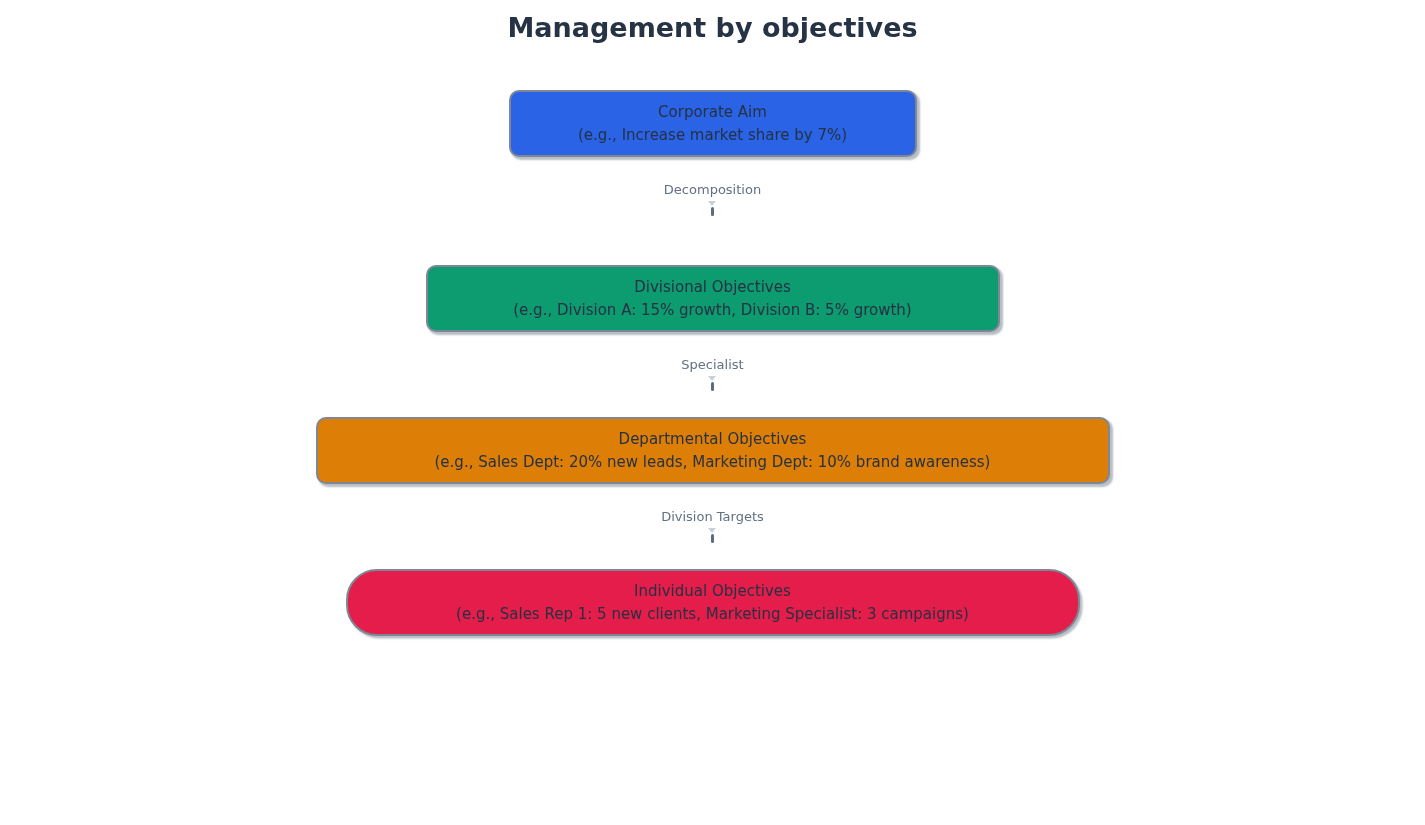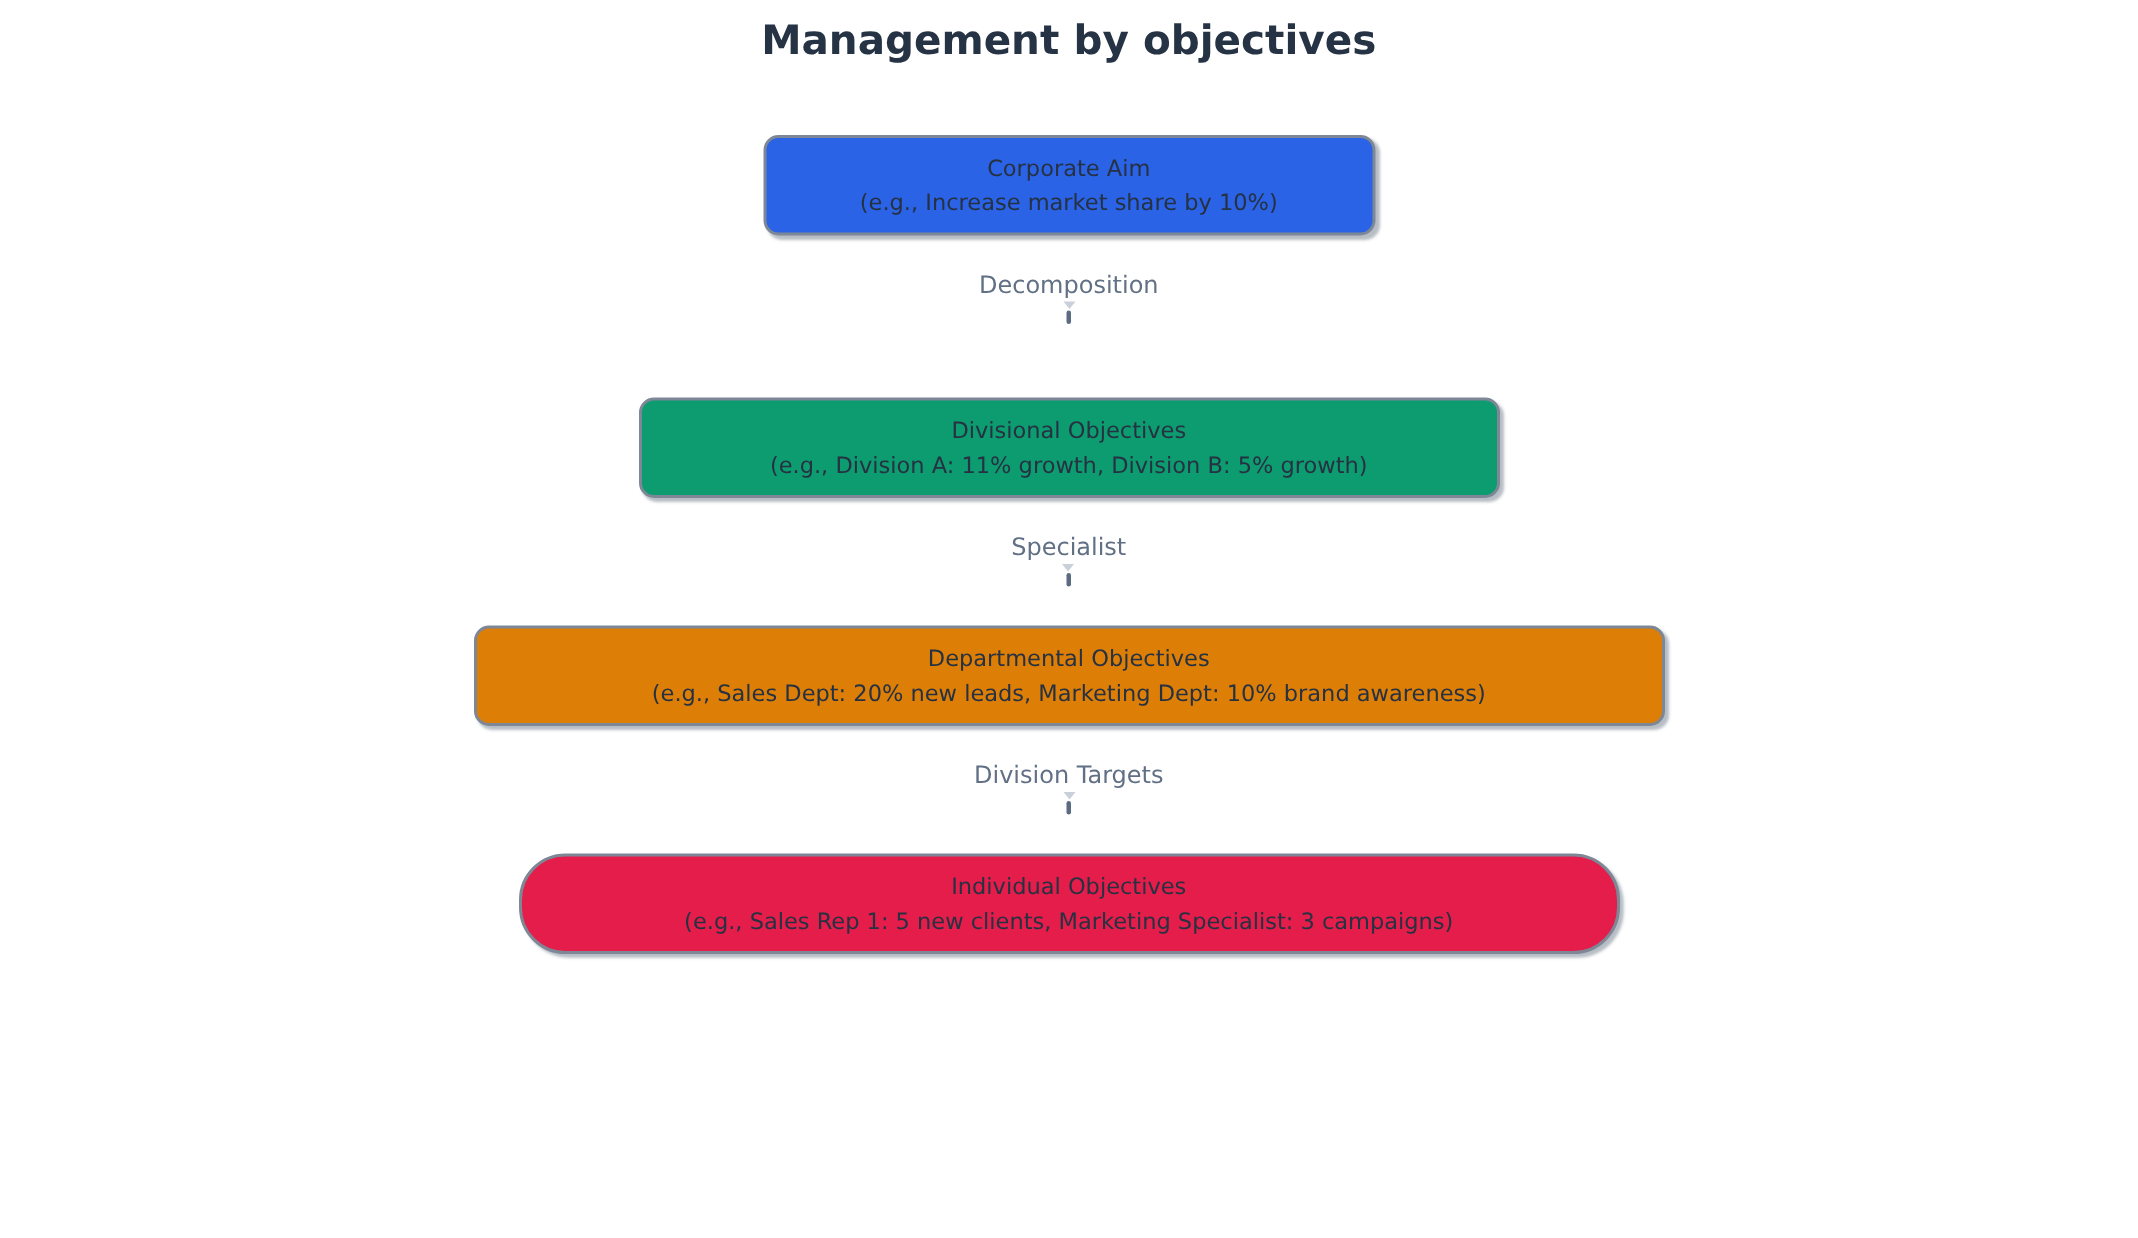--- a/index.html
+++ b/index.html
@@ -50,21 +50,21 @@
   .node-3 { width: 734px; border-radius: 31px; }
   .connector {
     box-sizing: border-box;
     height: 85px;
     padding-top: 23px;
     display: flex;
     flex-direction: column;
     align-items: center;
   }
   .edge-label {
-    font-size: 16px;
+    font-size: 13px;
     line-height: 20px;
     color: #617085;
     white-space: nowrap;
   }
   .arrowhead {
     width: 0;
     height: 0;
     border-left: 4px solid transparent;
     border-right: 4px solid transparent;
     border-top: 5px solid #8a97ab;
@@ -82,32 +82,32 @@
 </head>
 <body>
 
 <div class="canvas">
 
   <div class="diagram-title">Management by objectives</div>
   <div class="title-gap"></div>
 
   <div class="node node-0" style="background-color: rgb(42, 99, 230);">
     <div class="node-line">Corporate Aim</div>
-    <div class="node-line">(e.g., Increase market share by 10%)</div>
+    <div class="node-line">(e.g., Increase market share by 7%)</div>
   </div>
 
   <div class="connector">
     <div class="edge-label">Decomposition</div>
     <div class="arrowhead"></div>
     <div class="edge-dash"></div>
   </div>
 
   <div class="node node-1" style="background-color: rgb(13, 155, 112); margin-top: 23px;">
     <div class="node-line">Divisional Objectives</div>
-    <div class="node-line">(e.g., Division A: 11% growth, Division B: 5% growth)</div>
+    <div class="node-line">(e.g., Division A: 15% growth, Division B: 5% growth)</div>
   </div>
 
   <div class="connector">
     <div class="edge-label">Specialist</div>
     <div class="arrowhead"></div>
     <div class="edge-dash"></div>
   </div>
 
   <div class="node node-2" style="background-color: rgb(221, 126, 7);">
     <div class="node-line">Departmental Objectives</div>

